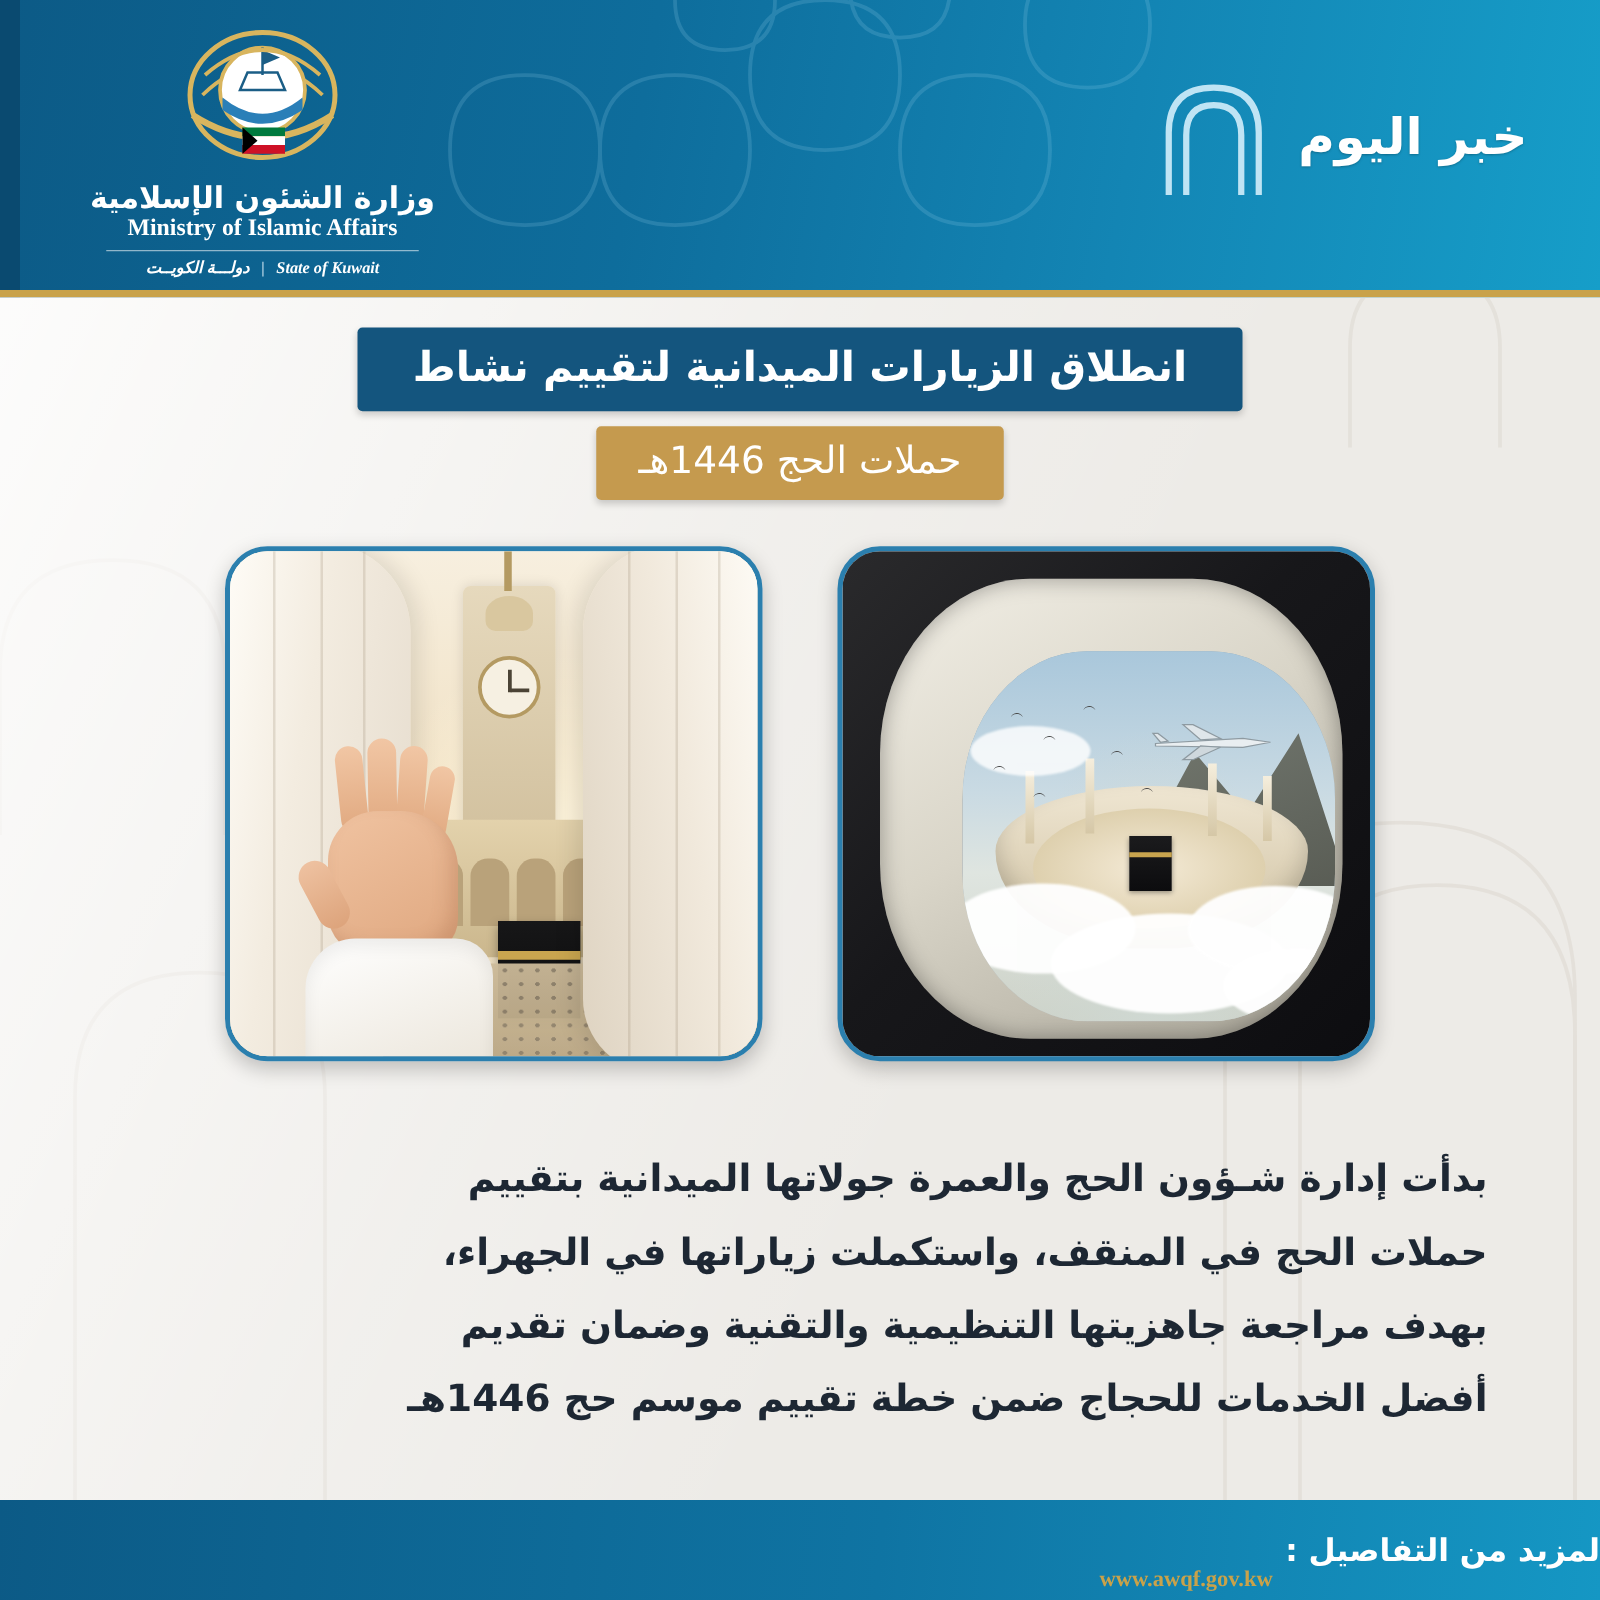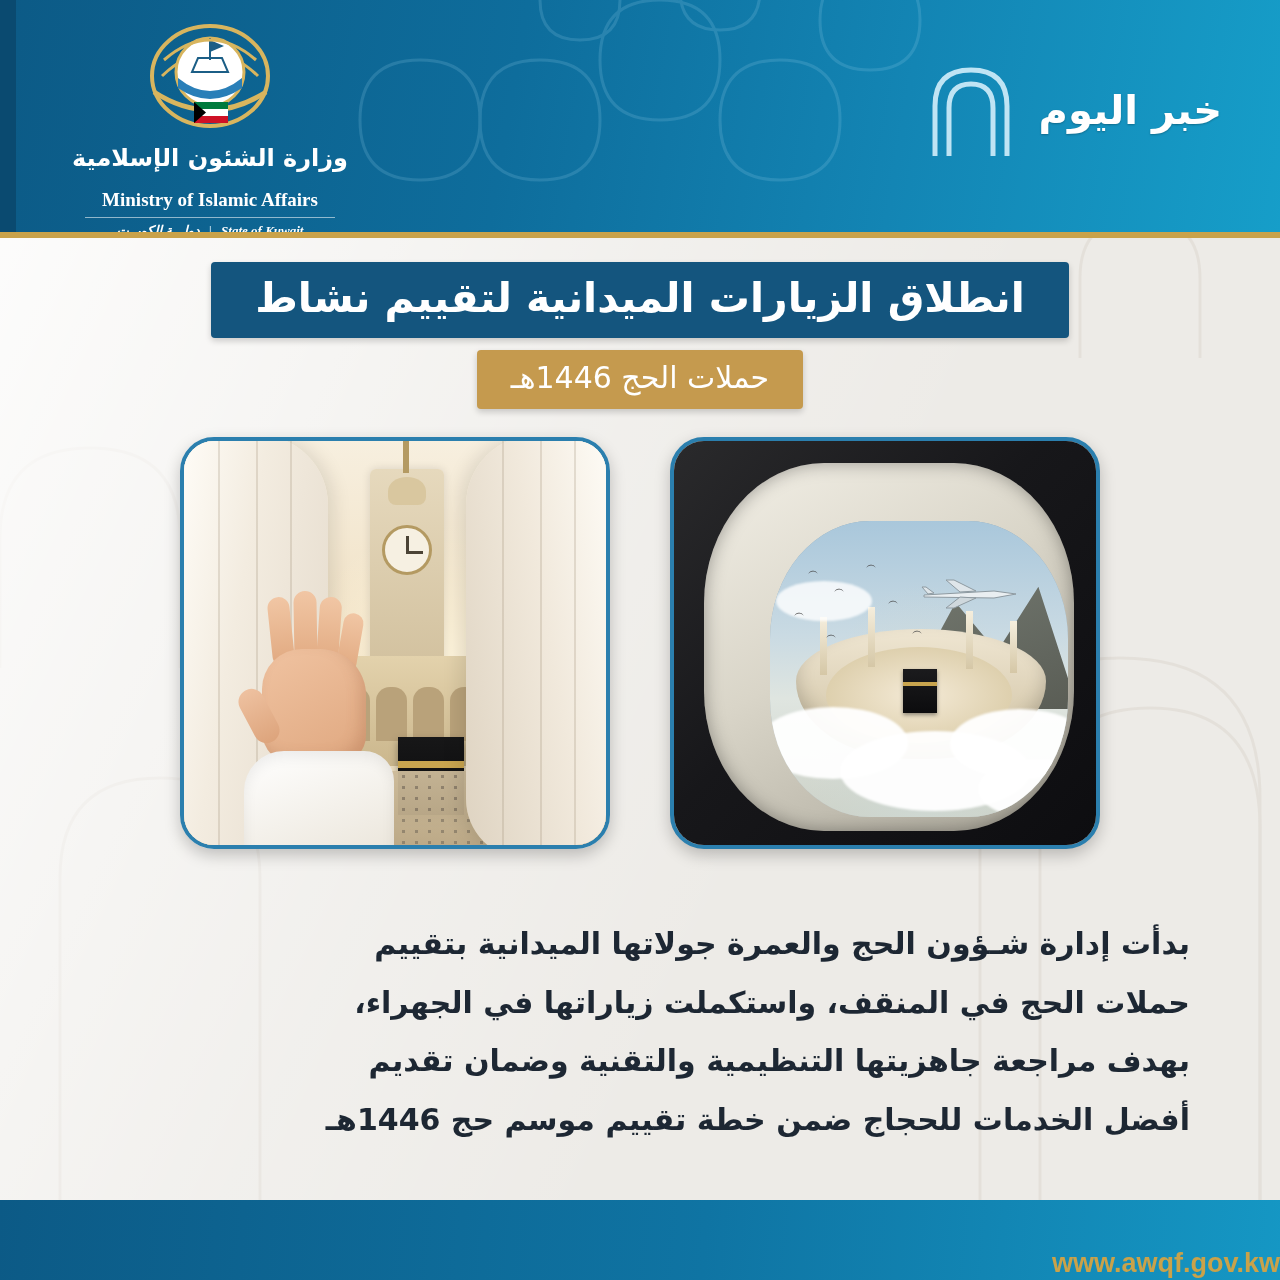--- a/index.html
+++ b/index.html
@@ -38,21 +38,21 @@
     position: absolute; top: 14px; left: 60px; width: 300px; text-align: center;
   }
   .crest {
     width: 124px; height: 124px; margin: 0 auto; position: relative;
   }
   .ministry-ar {
     color: #ffffff; font-size: 24px; font-weight: bold; margin-top: 6px;
     letter-spacing: 0.5px;
   }
   .ministry-en {
-    color: #ffffff; font-size: 19px; font-weight: bold; margin-top: 17px;
+    color: #ffffff; font-size: 19px; font-weight: bold; margin-top: 0;
     font-family: "Liberation Serif", serif;
   }
   .ministry-div {
     width: 250px; height: 1px; background: rgba(255,255,255,.55);
     margin: 6px auto 5px;
   }
   .ministry-state {
     color: #ffffff; font-size: 13px; font-weight: bold;
     font-family: "Liberation Serif", serif;
     font-style: italic;
@@ -85,21 +85,21 @@
   }
 
   
   .title-wrap {
     position: absolute; top: 262px; left: 0; width: 1280px;
     display: flex; flex-direction: column; align-items: center; gap: 12px;
   }
   .title-main {
     background: #14557e;
     color: #ffffff;
-    font-size: 41px; font-weight: bold;
+    font-size: 33px; font-weight: bold;
     padding: 12px 44px 16px;
     border-radius: 4px;
     box-shadow: 0 3px 6px rgba(0,0,0,.18);
     white-space: nowrap;
   }
   .title-sub {
     background: #c59a4e;
     color: #ffffff;
     font-size: 30px; font-weight: normal;
     padding: 10px 34px 14px;
@@ -325,22 +325,22 @@
     padding-left: 40px;
   }
   .footer-line {
     display: flex; align-items: center; gap: 10px; direction: rtl;
     padding-right: 0;
   }
   .footer-label {
     color: #ffffff; font-size: 25px; font-weight: bold;
   }
   .footer-url {
-    color: #c9a24a; font-size: 27px; font-weight: bold;
-    font-family: Liberation Sans, sans-serif; direction: ltr; margin-top: 46px;
+    color: #c9a24a; font-size: 18px; font-weight: bold;
+    font-family: Liberation Serif, serif; direction: ltr; margin-top: 46px;
   }
   .footer-spacer { flex: 1; }
 </style>
 </head>
 <body>
 
 <div class="header">
   <div class="header-accent"></div>
 
   <div class="header-pattern">
@@ -511,16 +511,17 @@
 
 <div class="body-text">
   <p>بدأت إدارة شـؤون الحج والعمرة جولاتها الميدانية بتقييم</p>
   <p>حملات الحج في المنقف، واستكملت زياراتها في الجهراء،</p>
   <p>بهدف مراجعة جاهزيتها التنظيمية والتقنية وضمان تقديم</p>
   <p>أفضل الخدمات للحجاج ضمن خطة تقييم موسم حج 1446هـ</p>
 </div>
 
 <div class="footer">
   <div class="footer-line">
+    <span class="footer-label">لمزيد من التفاصيل :</span>
     <span class="footer-url">www.awqf.gov.kw</span>
   </div>
   <div class="footer-spacer"></div>
 </div>
 
 </body></html>

